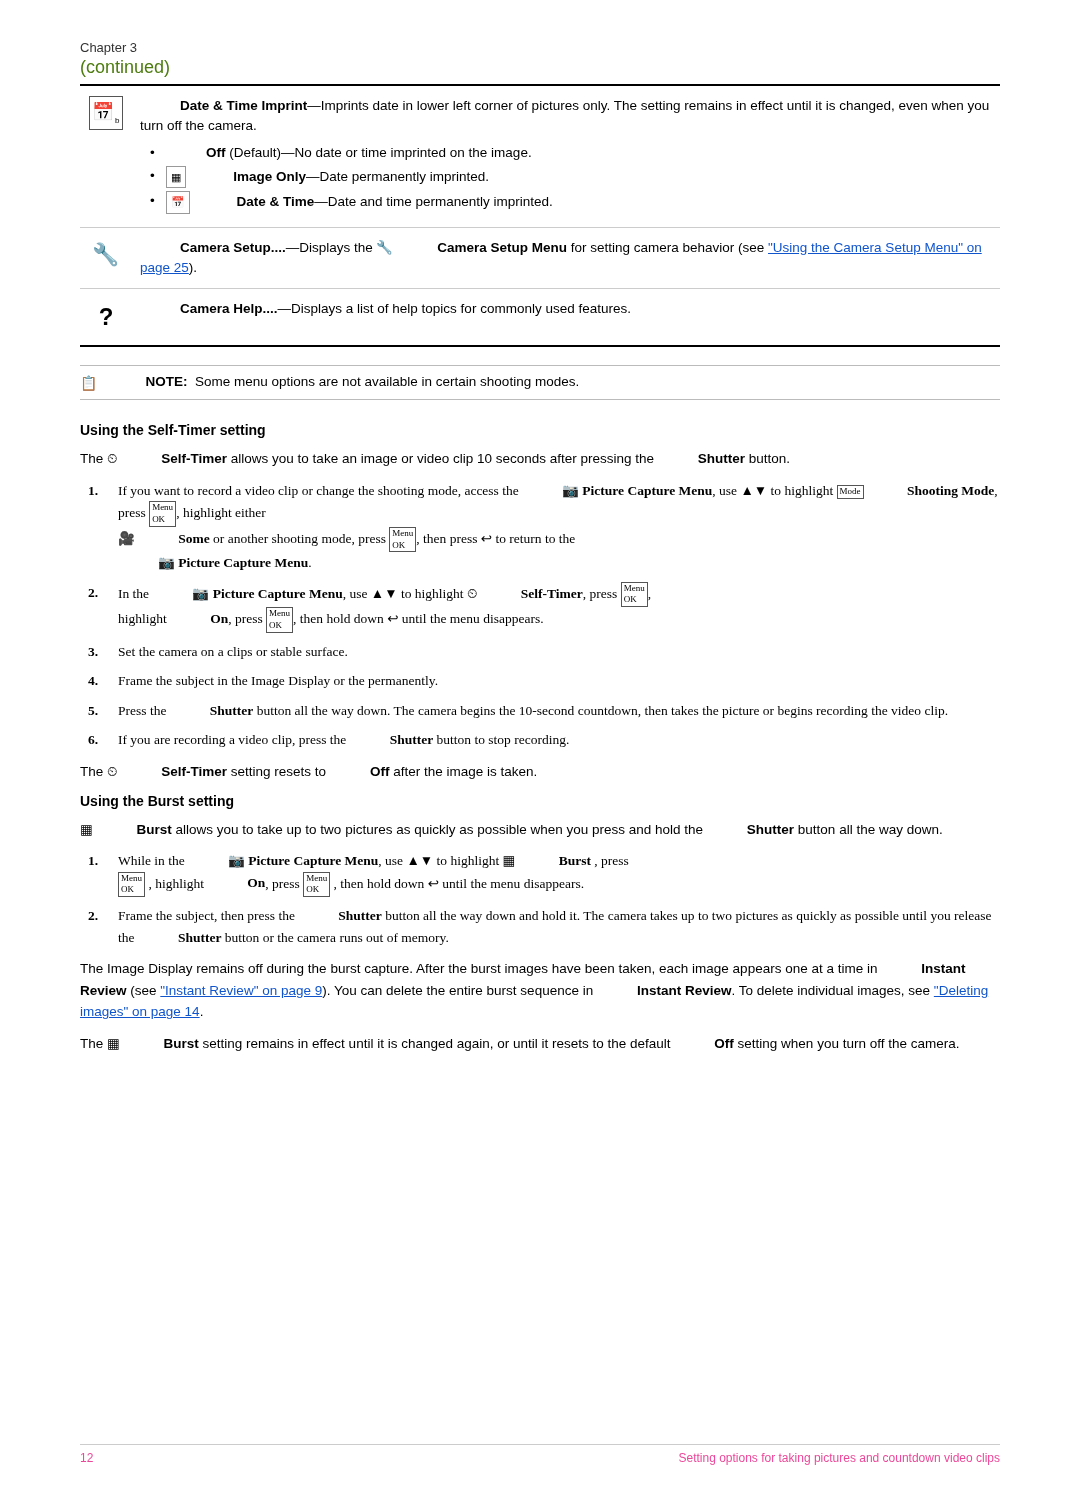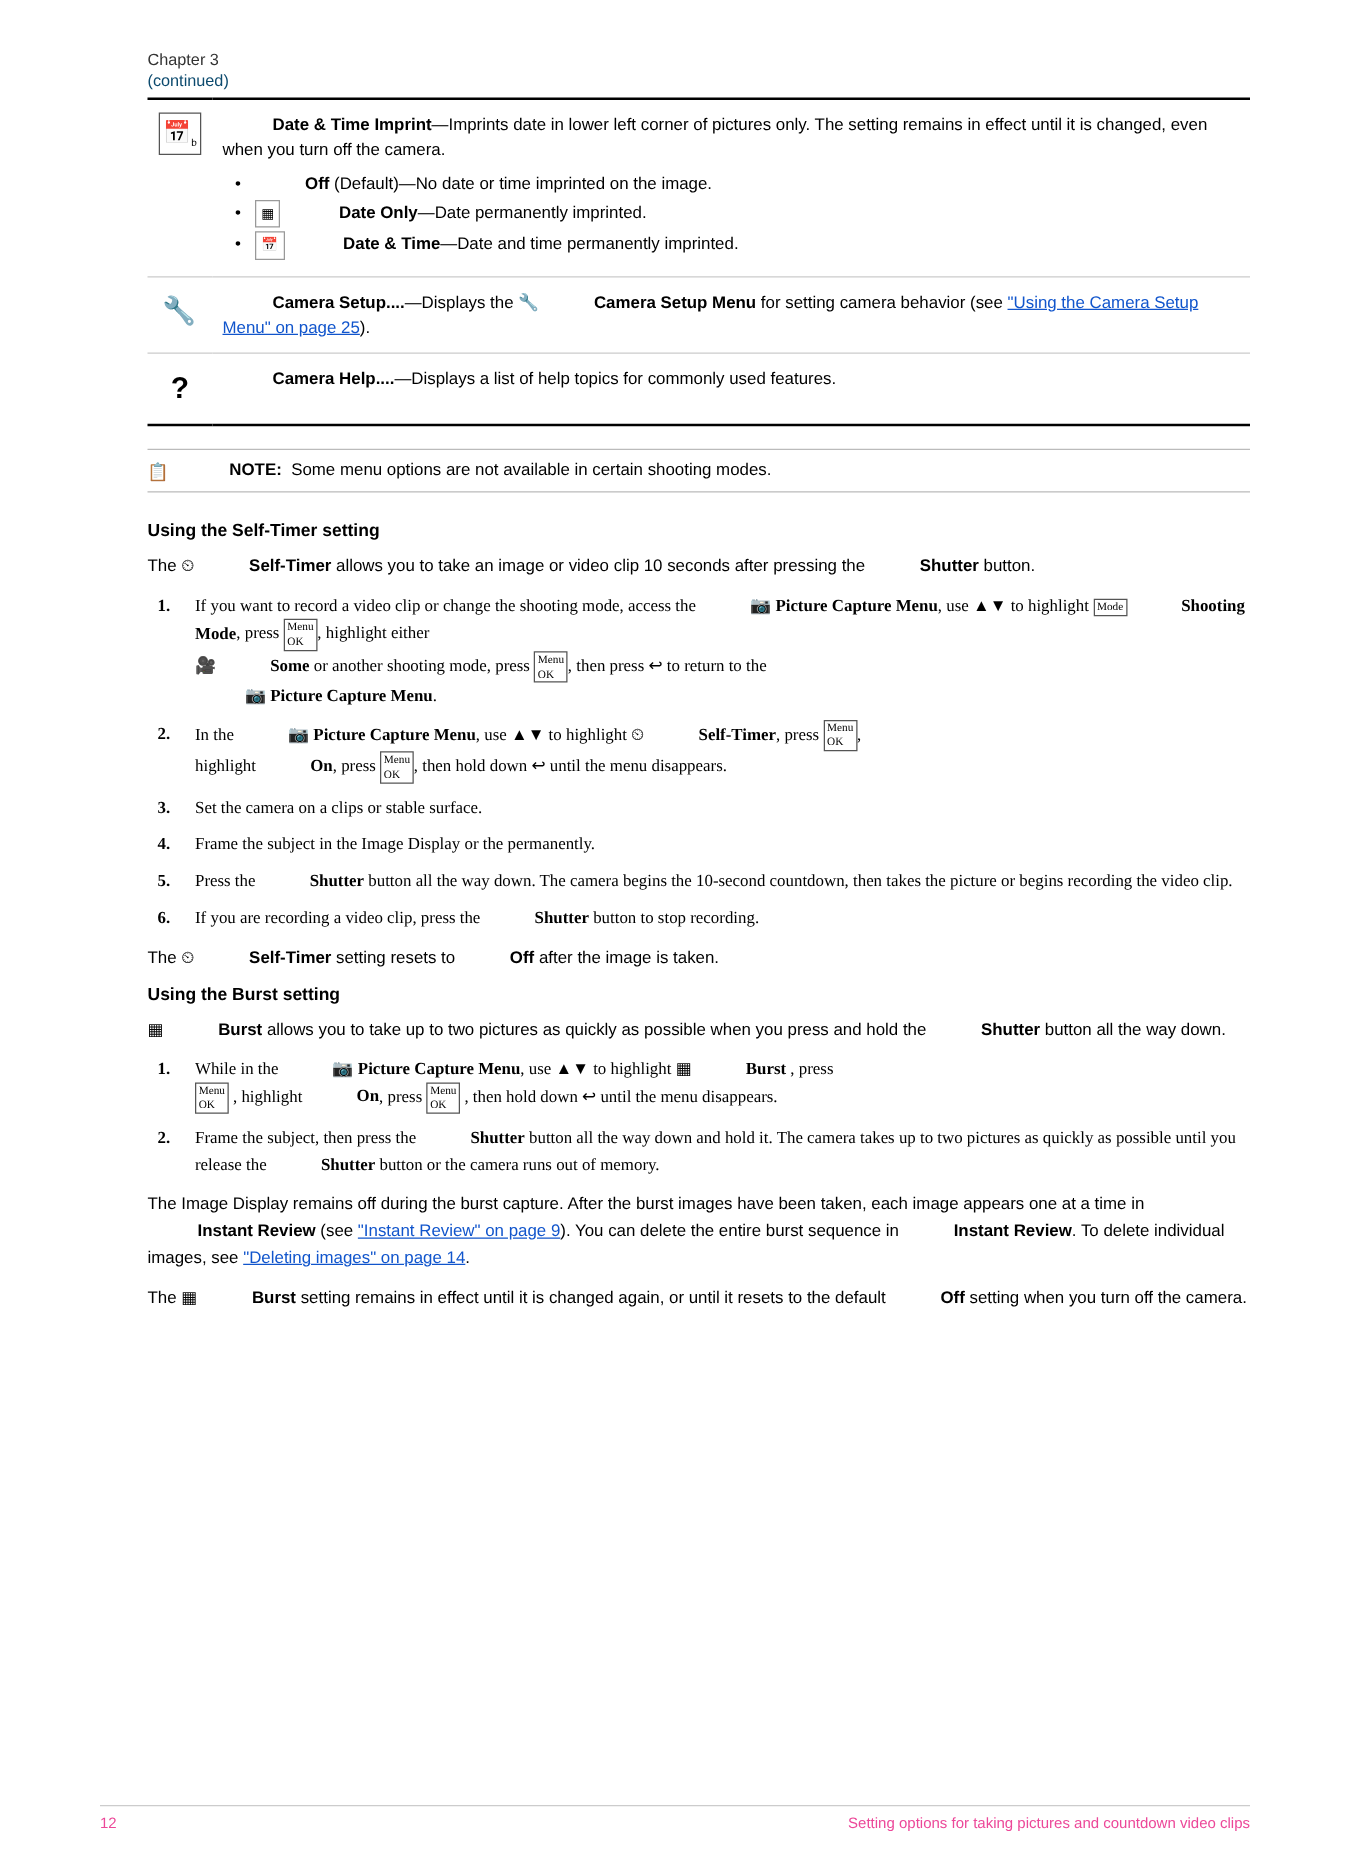--- a/index.html
+++ b/index.html
@@ -7,30 +7,29 @@
       background: #fff;
       font-family: Arial, Helvetica, sans-serif;
       font-size: 14px;
       color: #000;
       width: 1080px;
       min-height: 1495px;
       position: relative;
     }
     .page {
       padding: 40px 80px 60px 80px;
-      margin-left: 38px;
     }
     .chapter-label {
       font-size: 13px;
       color: #333;
       margin-bottom: 2px;
     }
     .continued-label {
-      font-size: 13px;
-      color: #0c4a6e;
+      font-size: 18px;
+      color: #4d7c0f;
       margin-bottom: 6px;
     }
     
     .settings-table {
       width: 100%;
       border-collapse: collapse;
       border-top: 2px solid #000;
       border-bottom: 2px solid #000;
       margin-bottom: 18px;
     }
@@ -162,21 +161,21 @@
       <tr>
         <td class="icon-cell">
           <span class="icon-box" style="font-size:18px; border:1px solid #555; padding:2px 3px;">
             📅<sub style="font-size:8px;">b</sub>
           </span>
         </td>
         <td>
           <span><strong>Date &amp; Time Imprint</strong>—Imprints date in lower left corner of pictures only. The setting remains in effect until it is changed, even when you turn off the camera.</span>
           <ul class="bullet-list">
             <li><strong>Off</strong> (Default)—No date or time imprinted on the image.</li>
-            <li><span class="icon-box" style="font-size:11px; margin-right:3px;">▦</span> <strong>Date Only</strong>—Date permanently imprinted.</li>
+            <li><span class="icon-box" style="font-size:11px; margin-right:3px;">▦</span> <strong>Image Only</strong>—Date permanently imprinted.</li>
             <li><span class="icon-box" style="font-size:11px; margin-right:3px;">📅</span> <strong>Date &amp; Time</strong>—Date and time permanently imprinted.</li>
           </ul>
         </td>
       </tr>
 
       <tr>
         <td class="icon-cell">
           <span class="icon-large">🔧</span>
         </td>
         <td>

